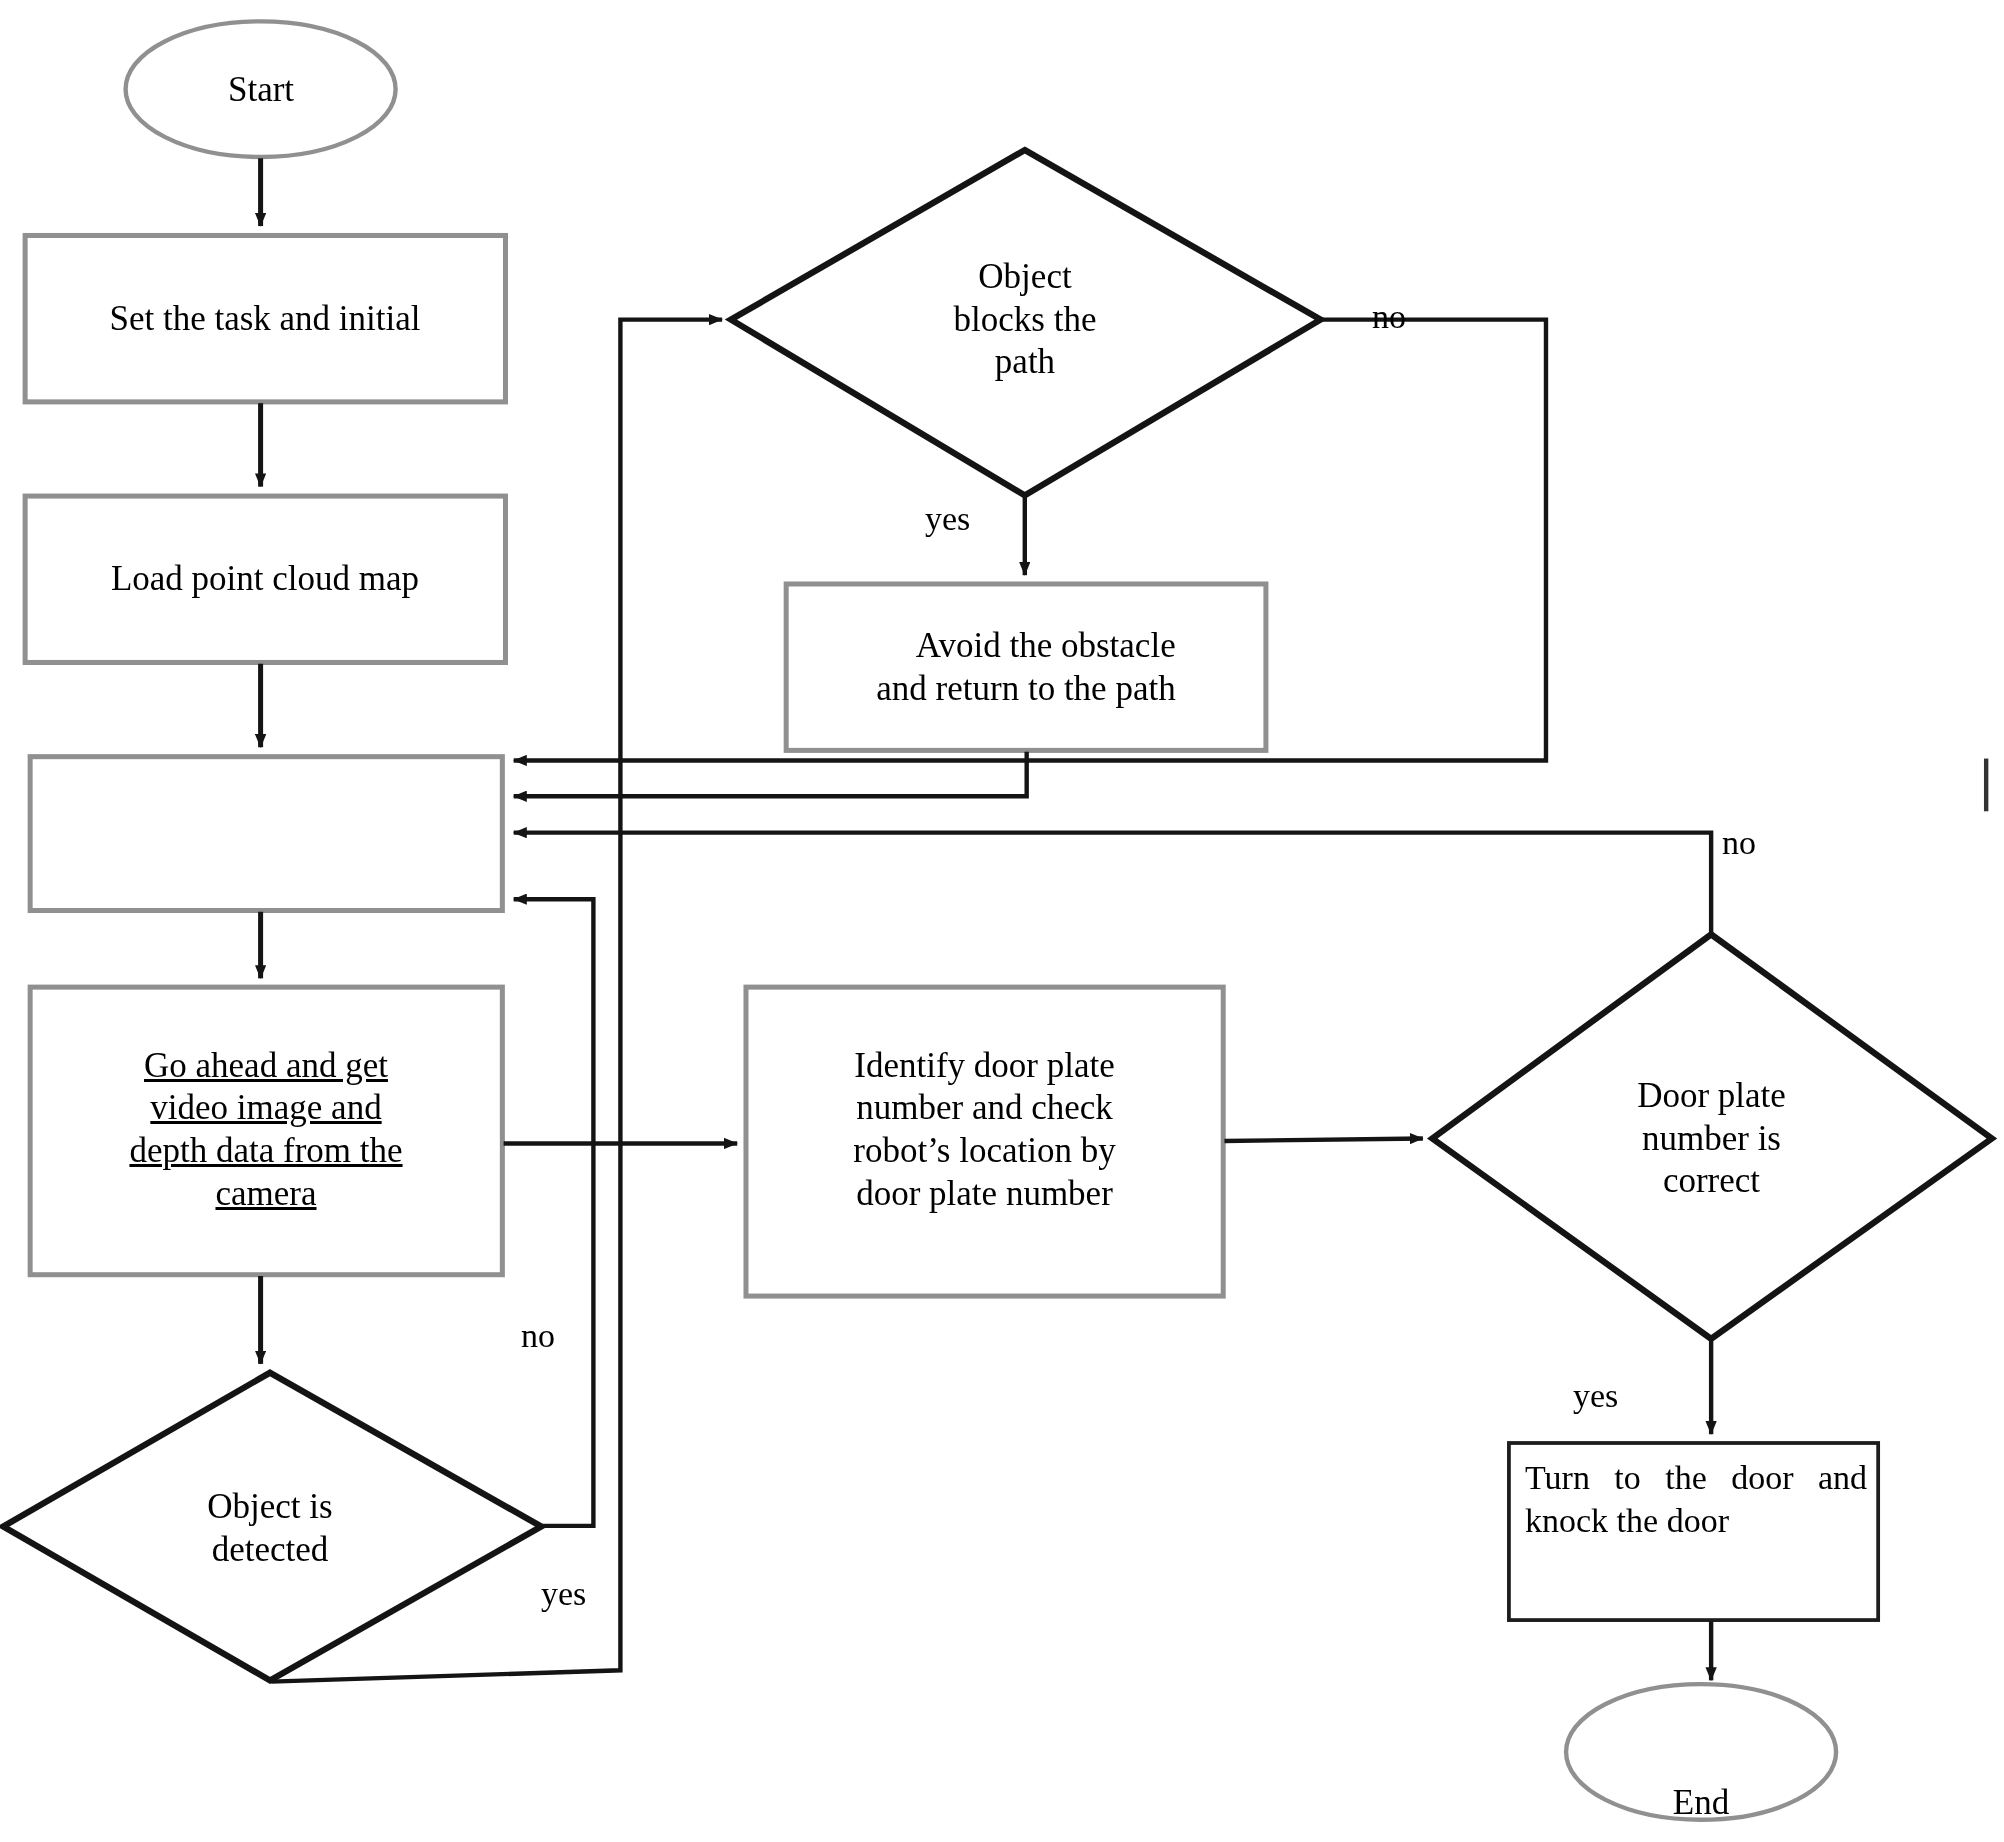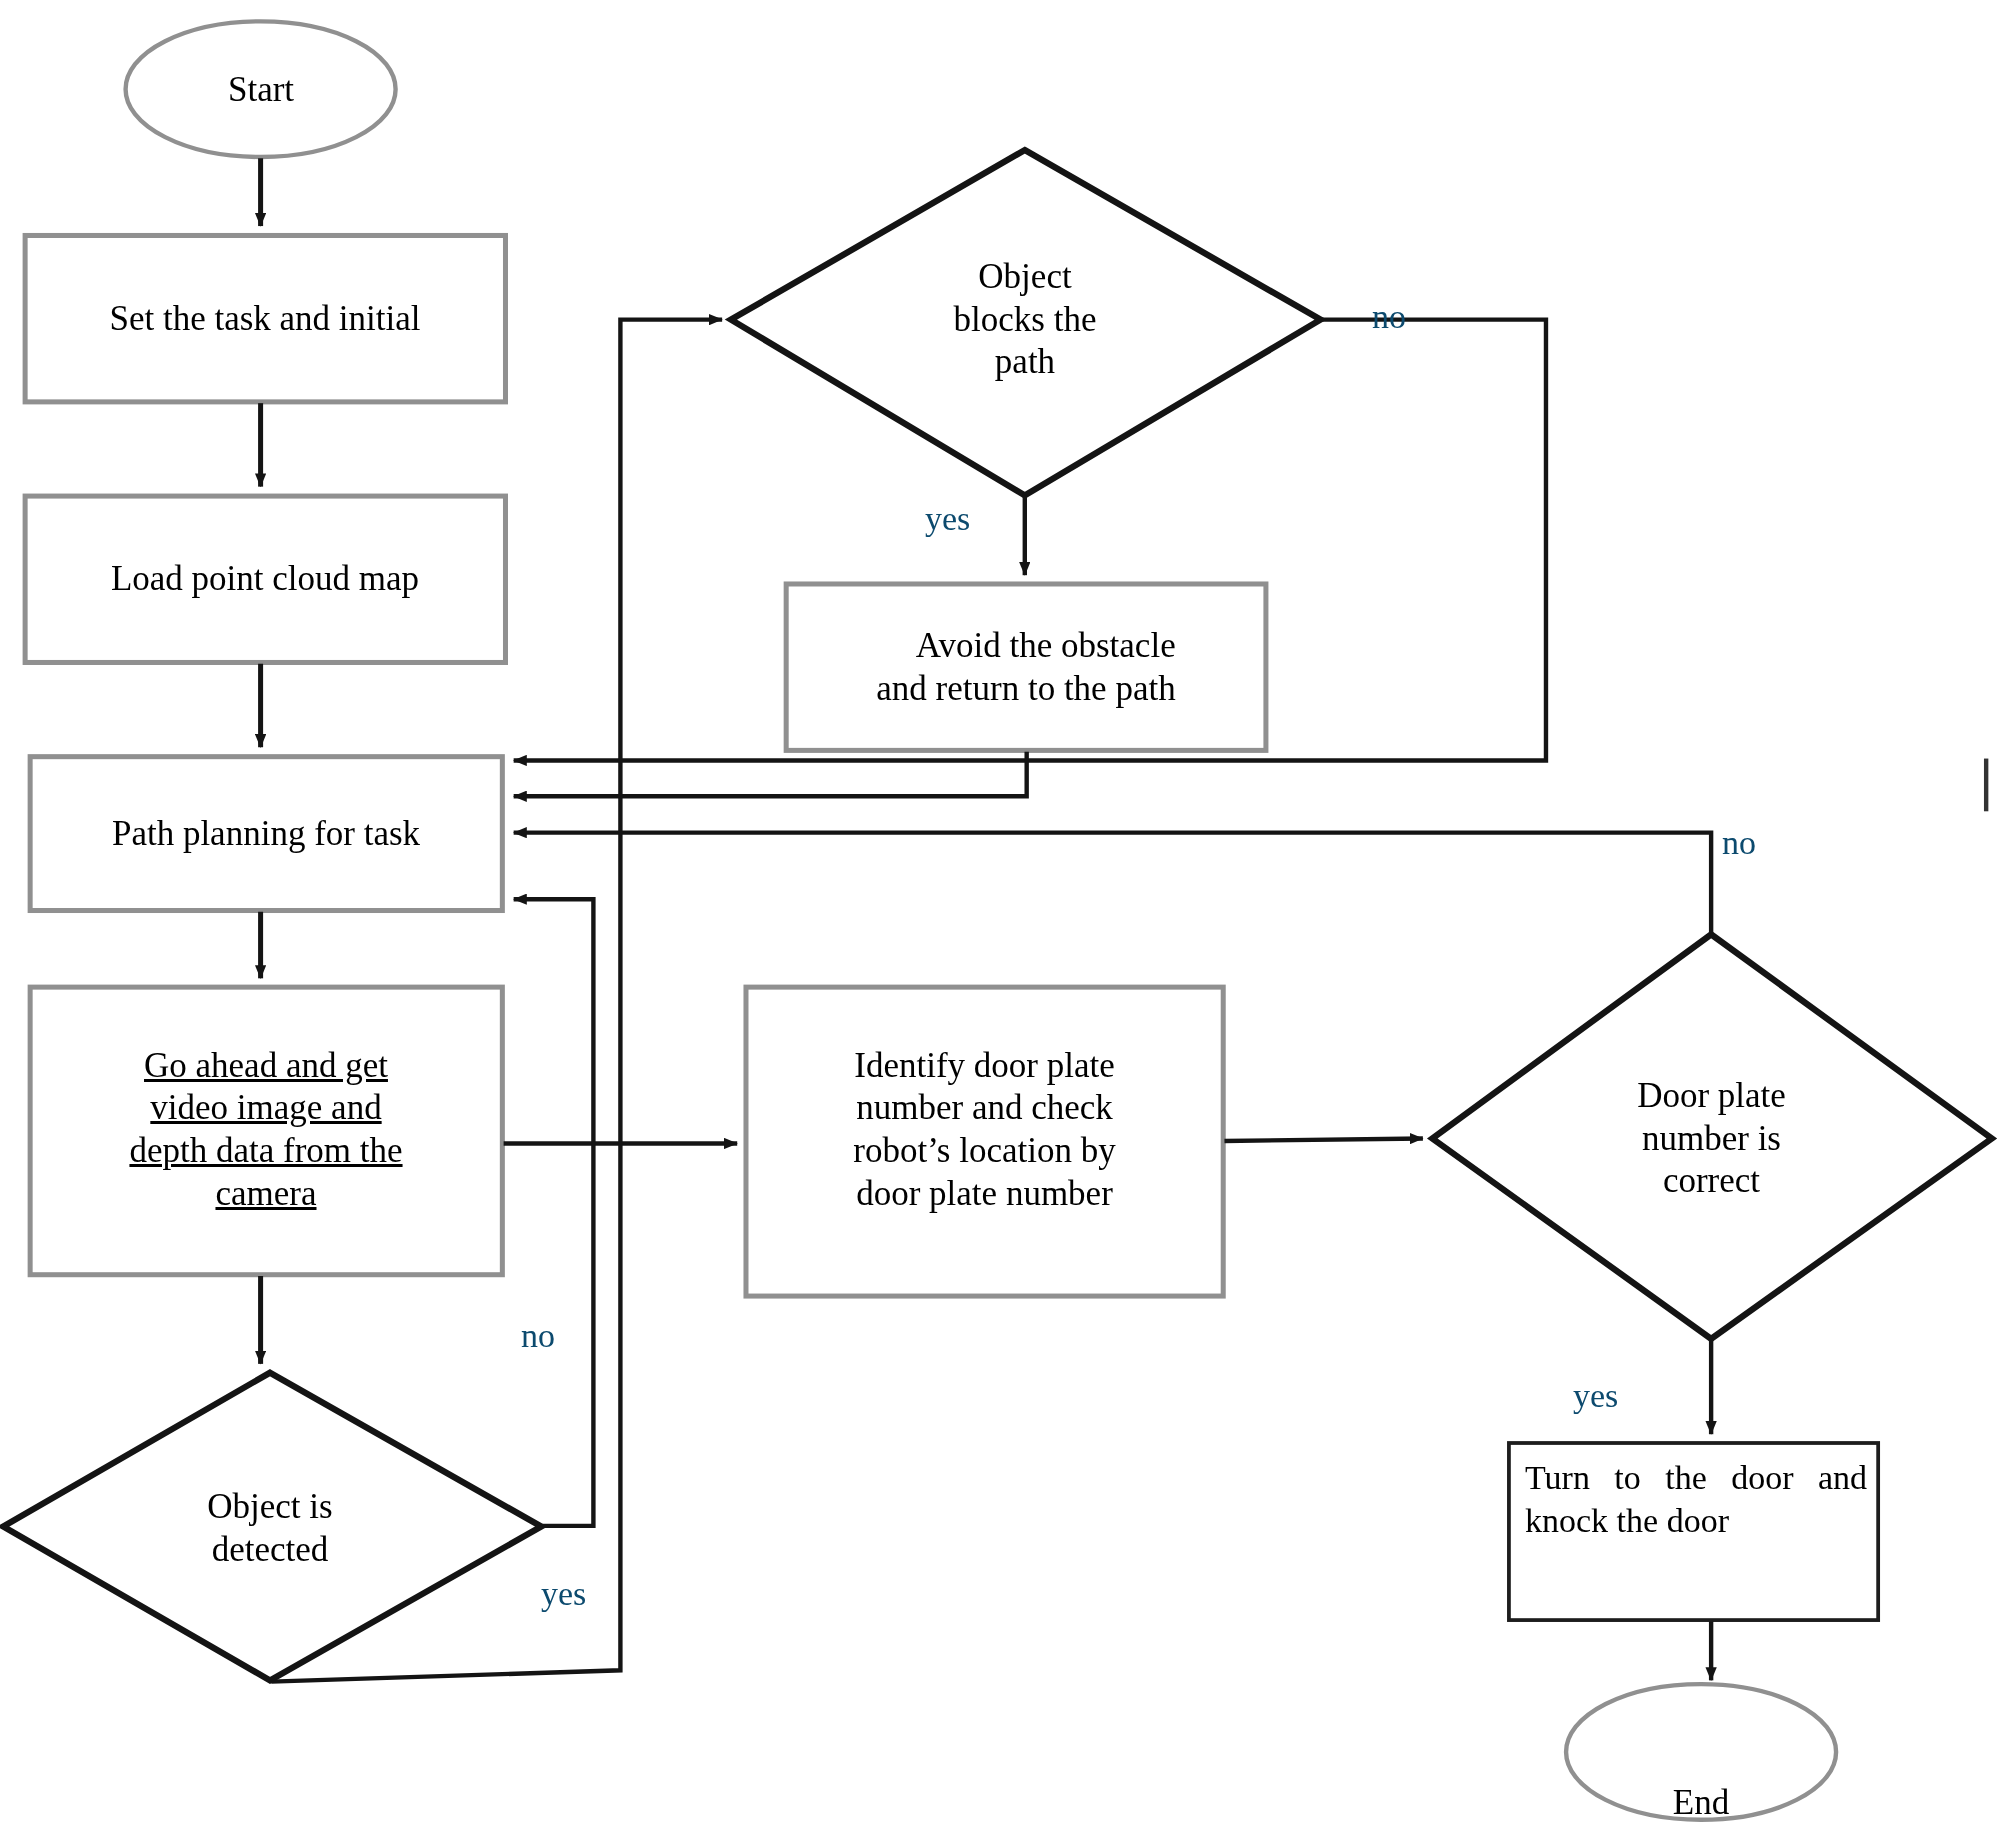--- a/index.html
+++ b/index.html
@@ -37,21 +37,21 @@
     pointer-events: none;
   }
   .node-label.justify {
     display: block;
     text-align: justify;
     text-align-last: left;
     white-space: normal;
   }
   .edge-label {
     position: absolute;
-    color: #0c4a6e;
+    color: #000000;
     font-family: "Liberation Serif", "DejaVu Serif", serif;
     font-size: 34px;
     line-height: 1;
     white-space: nowrap;
     pointer-events: none;
   }
 </style>
 </head>
 <body>
 
@@ -123,21 +123,20 @@
 
     <line x1="3163" y1="1208" x2="3163" y2="1292" stroke="#333333" stroke-width="7"></line>
   </svg>
 
   <div class="node-label" style="left:25px; top:286px; width:480px; height:66px;">Set the task and initial</div>
 
   <div class="node-label" style="left:126px; top:57px; width:270px; height:66px;">Start</div>
 
   <div class="node-label" style="left:25px; top:546px; width:480px; height:66px;">Load point cloud map</div>
 
-  <div class="node-label" style="left:30px; top:801px; width:472px; height:66px;">Path planning for task</div>
 
   <div class="node-label" style="left:30px; top:1036px; width:472px; height:188px;text-decoration:underline;">Go ahead and get
 video image and
 depth data from the
 camera</div>
 
   <div class="node-label" style="left:876px; top:248px; width:298px; height:144px;">Object
 blocks the
 path</div>
 

